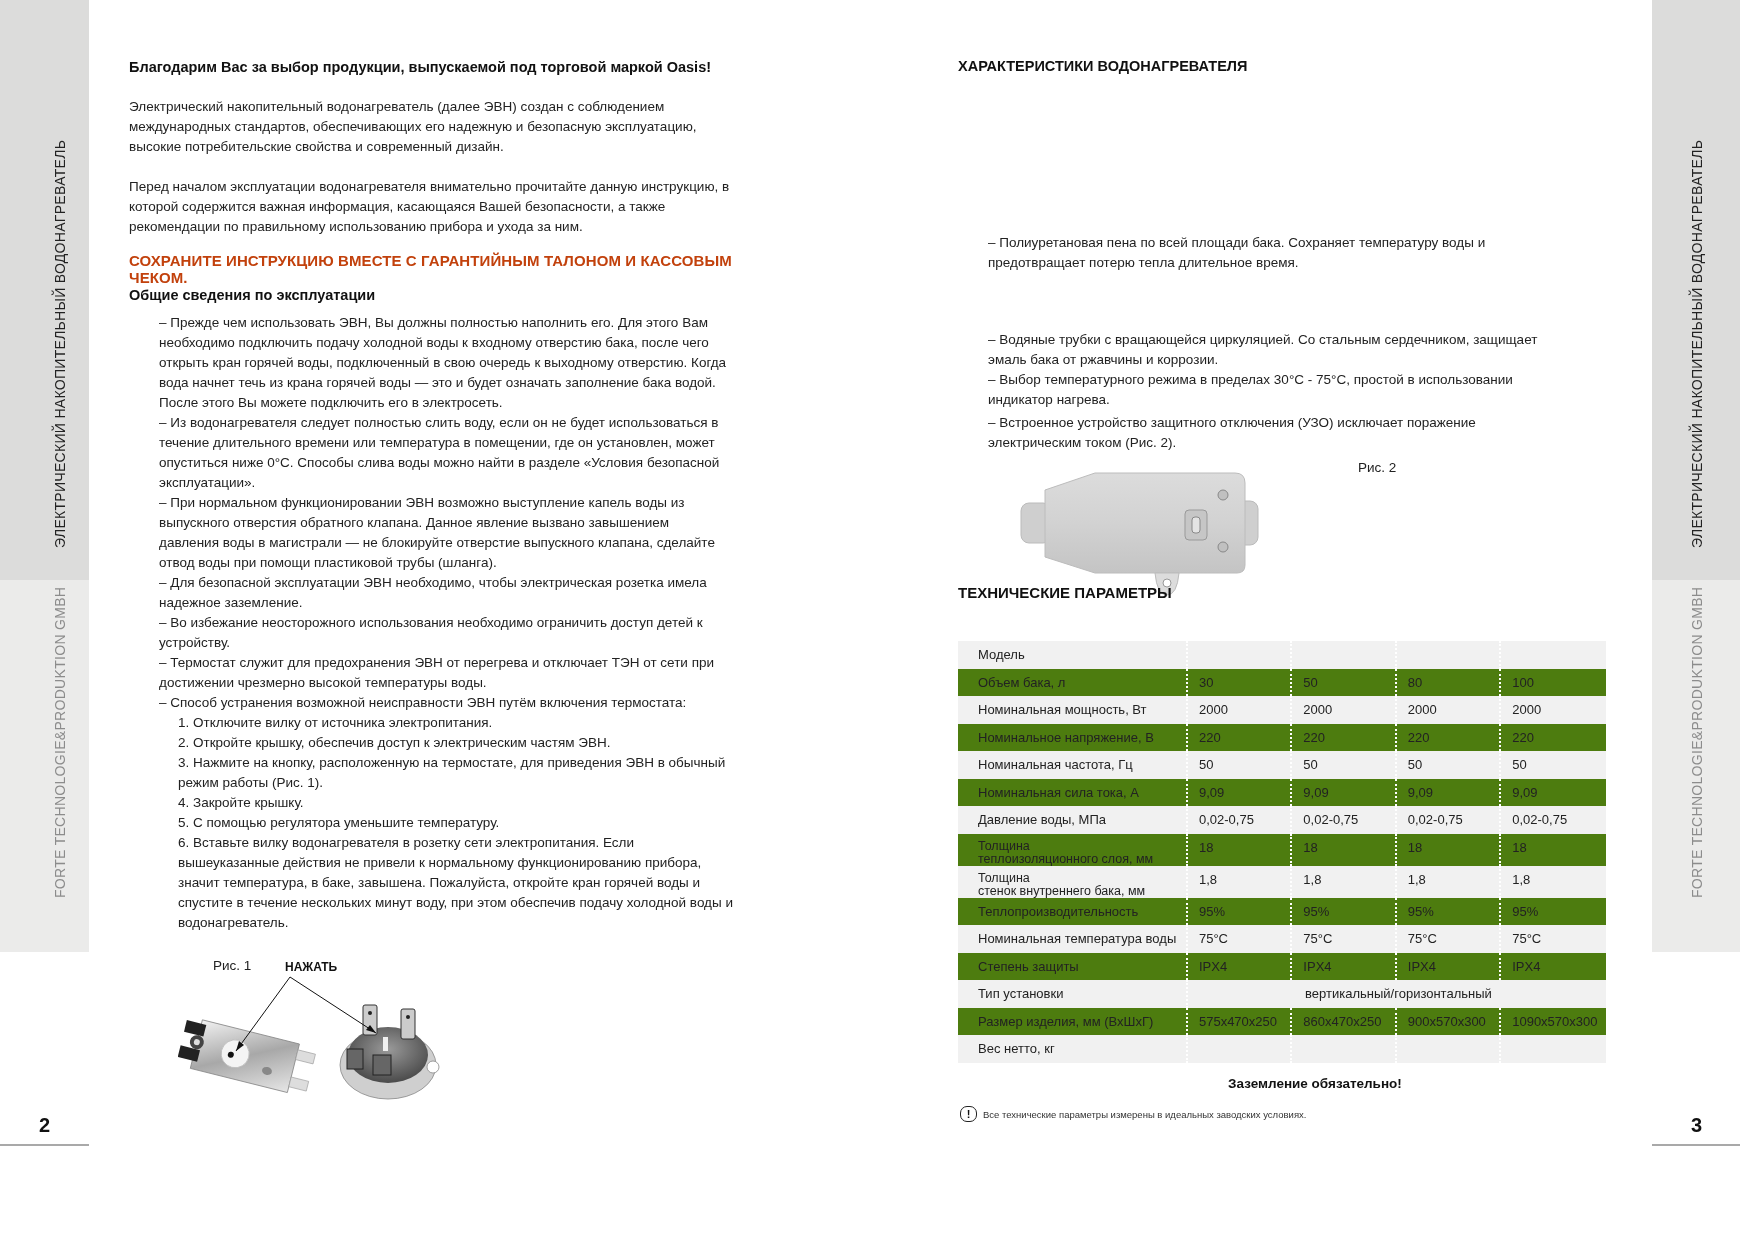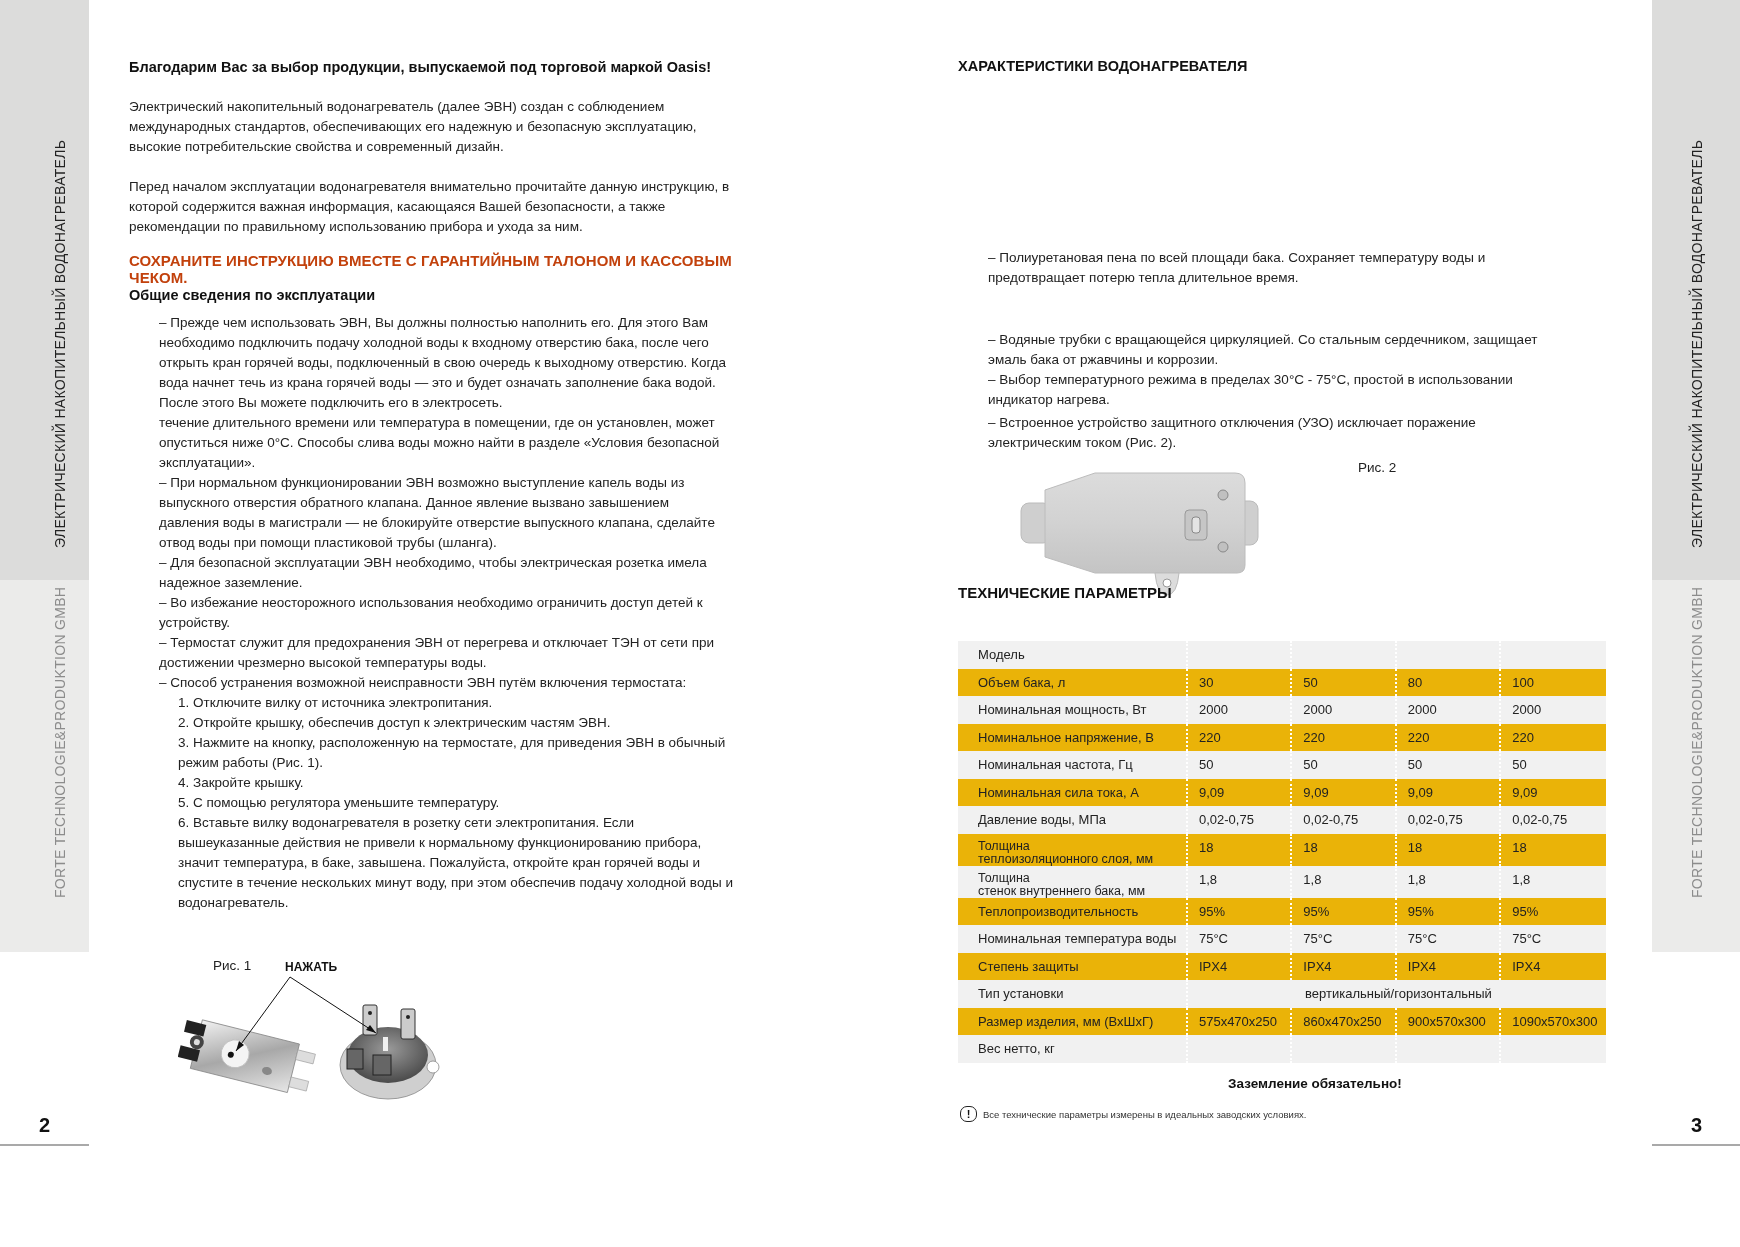--- a/index.html
+++ b/index.html
@@ -35,21 +35,21 @@
   .feat { position: absolute; left: 988px; width: 620px; font-size: 13.5px; line-height: 20px; color: #222; }
   .fig2-label { position: absolute; left: 1358px; top: 460px; font-size: 13.5px; color: #222; }
   .fig2 { position: absolute; left: 1015px; top: 465px; width: 260px; height: 140px; }
 
   .tech-title { position: absolute; left: 958px; top: 584px; font-weight: bold; font-size: 15px; color: #111; }
   table.specs { position: absolute; left: 958px; top: 641px; width: 648px; border-collapse: collapse; font-size: 13px; color: #222; }
   table.specs td { height: 27.5px; padding: 0 8px; vertical-align: middle; }
   table.specs td.v { border-left: 2px dotted #ffffff; width: 104px; padding-left: 11px; }
   table.specs td.lbl { width: 228px; padding-left: 20px; }
   table.specs tr.light td { background: #f1f1f1; }
-  table.specs tr.dark td { background: #eab308; }
+  table.specs tr.dark td { background: #4d7c0f; }
   table.specs tr.tall td { height: 32px; vertical-align: top; padding-top: 6px; }
   table.specs td .l2 { display: block; font-size: 12.5px; line-height: 13px; }
   table.specs td.span { text-align: center; }
 
   .grounding { position: absolute; left: 958px; top: 1076px; width: 648px; padding-left: 270px; font-weight: bold; font-size: 13.5px; color: #111; }
   .note { position: absolute; left: 960px; top: 1106px; display: flex; align-items: center; gap: 6px; font-size: 9.5px; color: #333; }
   .note-icon { width: 17px; height: 16px; border: 1.6px solid #222; border-radius: 7px; display: flex; align-items: center; justify-content: center; font-weight: bold; font-size: 11px; color: #111; }
 </style>
 </head>
 <body>
@@ -91,20 +91,21 @@
   <div class="caps-title" style="position:absolute; top:196px;">СОХРАНИТЕ ИНСТРУКЦИЮ ВМЕСТЕ С ГАРАНТИЙНЫМ ТАЛОНОМ И КАССОВЫМ ЧЕКОМ.</div>
   <div class="h-bold" style="position:absolute; top:231px;">Общие сведения по эксплуатации</div>
 </div>
 
 <div class="list">
   <div>– Прежде чем использовать ЭВН, Вы должны полностью наполнить его. Для этого Вам</div>
   <div>необходимо подключить подачу холодной воды к входному отверстию бака, после чего</div>
   <div>открыть кран горячей воды, подключенный в свою очередь к выходному отверстию. Когда</div>
   <div>вода начнет течь из крана горячей воды — это и будет означать заполнение бака водой.</div>
   <div>После этого Вы можете подключить его в электросеть.</div>
+  <div>– Из водонагревателя следует полностью слить воду, если он не будет использоваться в</div>
   <div>течение длительного времени или температура в помещении, где он установлен, может</div>
   <div>опуститься ниже 0°С. Способы слива воды можно найти в разделе «Условия безопасной</div>
   <div>эксплуатации».</div>
   <div>– При нормальном функционировании ЭВН возможно выступление капель воды из</div>
   <div>выпускного отверстия обратного клапана. Данное явление вызвано завышением</div>
   <div>давления воды в магистрали — не блокируйте отверстие выпускного клапана, сделайте</div>
   <div>отвод воды при помощи пластиковой трубы (шланга).</div>
   <div>– Для безопасной эксплуатации ЭВН необходимо, чтобы электрическая розетка имела</div>
   <div>надежное заземление.</div>
   <div>– Во избежание неосторожного использования необходимо ограничить доступ детей к</div>
@@ -171,21 +172,21 @@
     <polygon points="58,96 61,86 66,90" fill="#111"></polygon>
     <line x1="112" y1="22" x2="198" y2="78" stroke="#111" stroke-width="1"></line>
     <polygon points="198,78 188,75 192,70" fill="#111"></polygon>
   </svg>
 </div>
 
 <div class="pg-right">
   <div class="h-bold" style="position:absolute; top:2px;">ХАРАКТЕРИСТИКИ ВОДОНАГРЕВАТЕЛЯ</div>
 </div>
 
-<div class="feat" style="top:248px;">
+<div class="feat" style="top:233px;">
   <div>– Полиуретановая пена по всей площади бака. Сохраняет температуру воды и</div>
   <div>предотвращает потерю тепла длительное время.</div>
 </div>
 <div class="feat" style="top:330px;">
   <div>– Водяные трубки с вращающейся циркуляцией. Со стальным сердечником, защищает</div>
   <div>эмаль бака от ржавчины и коррозии.</div>
 </div>
 <div class="feat" style="top:370px;">
   <div>– Выбор температурного режима в пределах 30°С - 75°С, простой в использовании</div>
   <div>индикатор нагрева.</div>

